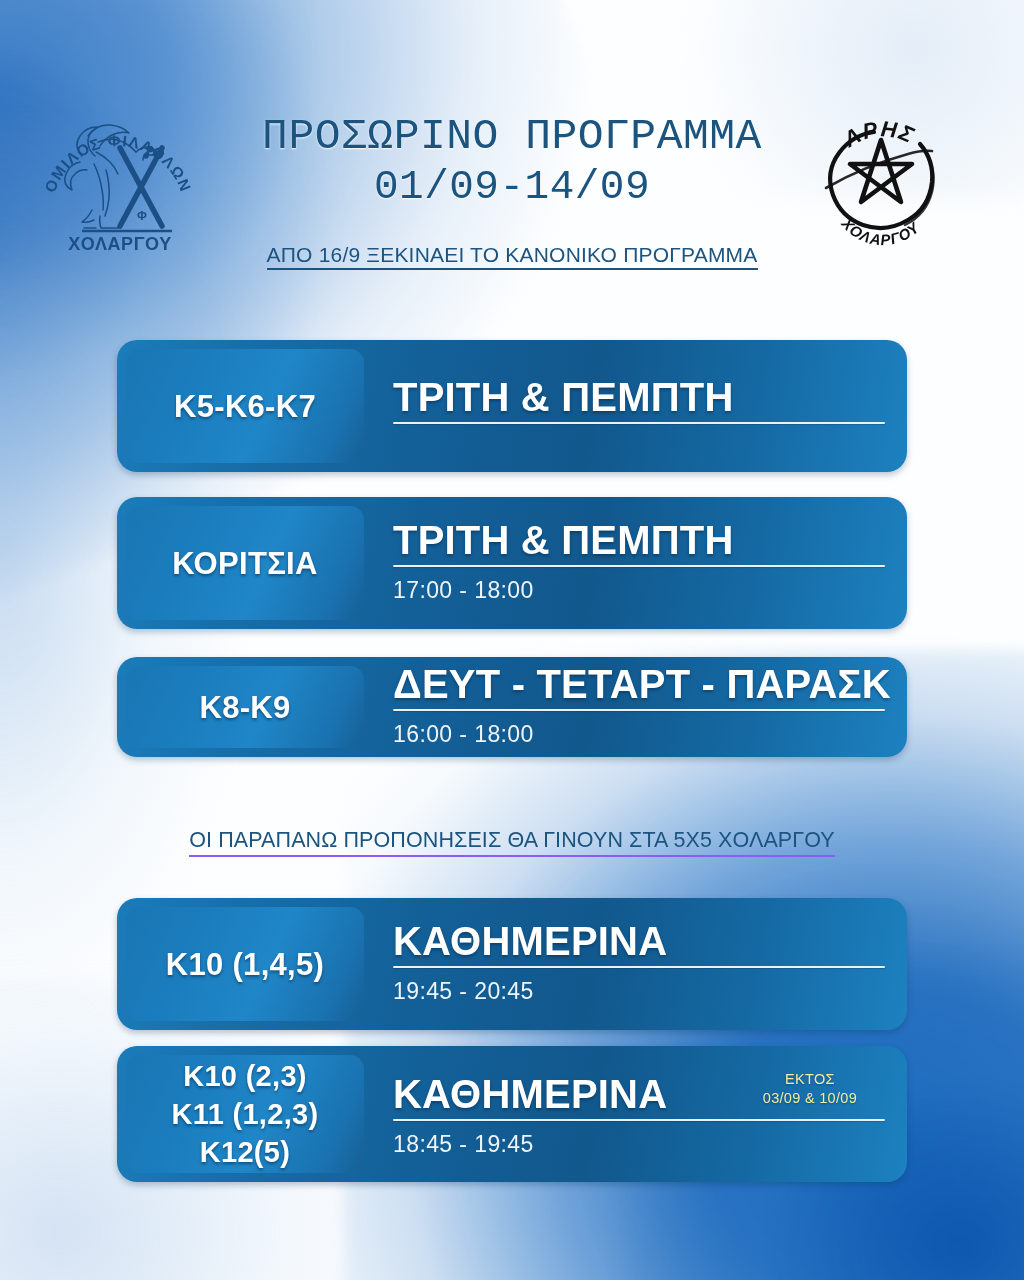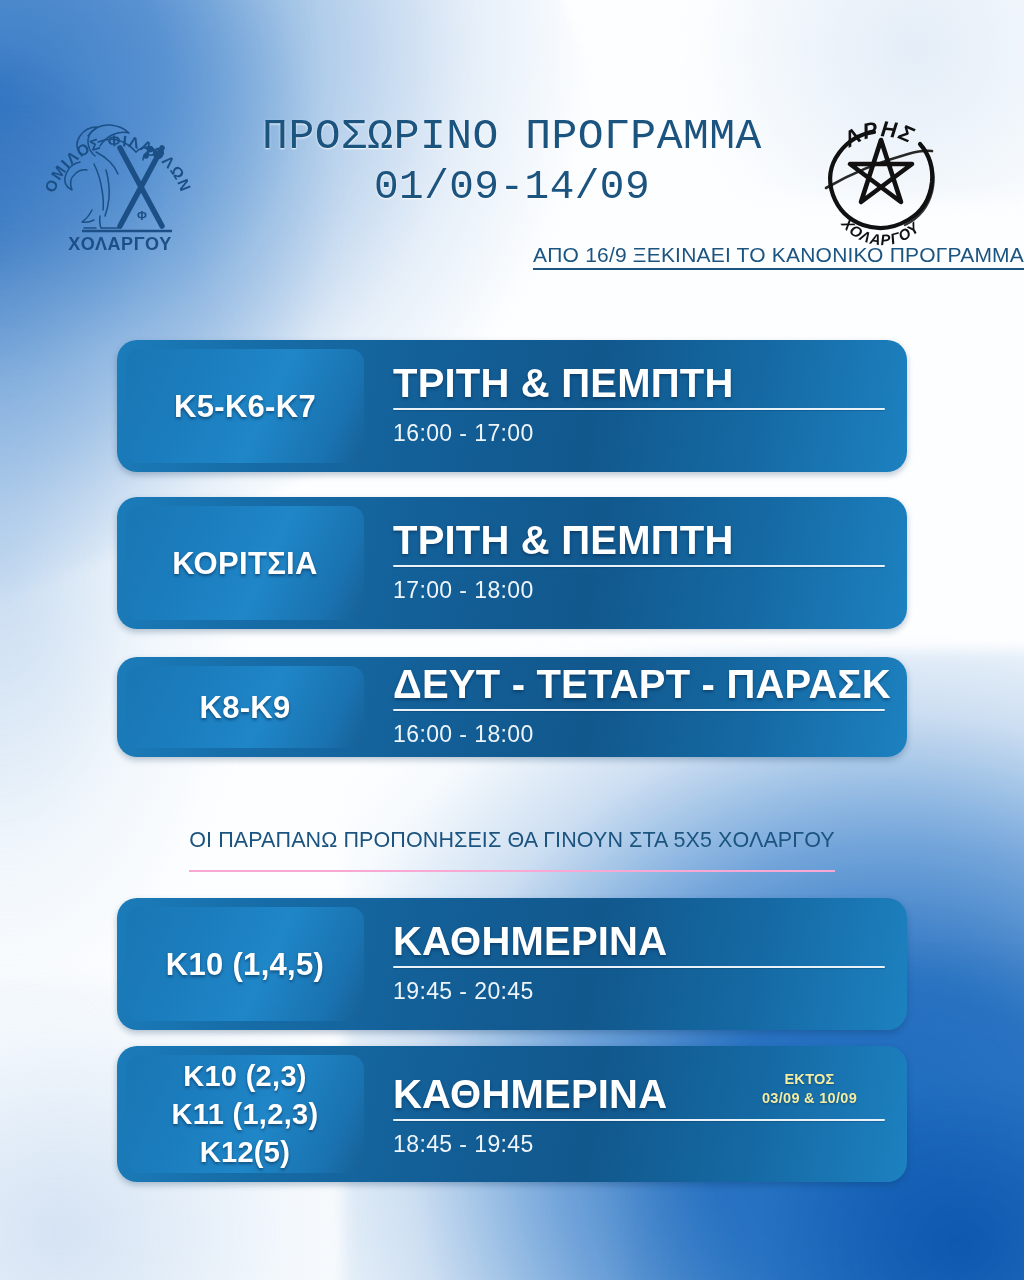--- a/index.html
+++ b/index.html
@@ -164,21 +164,21 @@
     text-shadow: 0 1px 2px rgba(255,255,255,0.9);
   }
   .title-line2 {
     font-size: 41px;
   }
   .subtitle {
     position: absolute;
     left: 0;
     right: 0;
     top: 243px;
-    text-align: right;
+    text-align: center;
     color: #1c5480;
     font-size: 21px;
     font-weight: 400;
     letter-spacing: 0.2px;
   }
   .subtitle span {
     border-bottom: 2px solid #1c5480;
     padding-bottom: 2px;
   }
 
@@ -254,21 +254,21 @@
     color: #ffffff;
     font-weight: 700;
     font-size: 40px;
     line-height: 36px;
     letter-spacing: 0.2px;
     text-shadow: 0 2px 3px rgba(5,40,75,0.5);
     white-space: nowrap;
   }
   .exception {
     color: #f2eda2;
-    font-weight: 700;
+    font-weight: 400;
     font-size: 14.5px;
     line-height: 19px;
     text-align: center;
     letter-spacing: 0.3px;
     padding-right: 28px;
     padding-bottom: 4px;
     text-shadow: 0 1px 2px rgba(5,40,75,0.45);
   }
   .exception .ex-line { display: block; }
 
@@ -293,22 +293,22 @@
     left: 0;
     right: 0;
     top: 828px;
     text-align: center;
     color: #1c5480;
     font-size: 21.5px;
     font-weight: 400;
     letter-spacing: 0.1px;
   }
   .note span {
-    border-bottom: 2px solid #f9a8d4;
-    padding-bottom: 18px;
+    border-bottom: 2px solid #8b5cf6;
+    padding-bottom: 3px;
   }
 </style>
 </head>
 <body>
 
 <div class="bg-layer">
   <div class="bg-base"></div>
   <div class="wash-tl"></div>
   <div class="wash-tl2"></div>
   <div class="wash-left-edge"></div>
@@ -398,21 +398,20 @@
         <div class="card-inner" style="width: 238px;">
           <div class="cat-text">
             <span class="cat-line">Κ5-Κ6-Κ7</span>
           </div>
         </div>
         <div class="card-body">
           <div class="day-row">
             <div class="day-text">ΤΡΙΤΗ &amp; ΠΕΜΠΤΗ</div>
           </div>
           <div class="rule"></div>
-          <div class="time-text">16:00 - 17:00</div>
         </div>
       </div>
       <div class="card" style="top: 497px; height: 132px;">
         <div class="card-inner" style="width: 238px;">
           <div class="cat-text">
             <span class="cat-line">ΚΟΡΙΤΣΙΑ</span>
           </div>
         </div>
         <div class="card-body">
           <div class="day-row">

